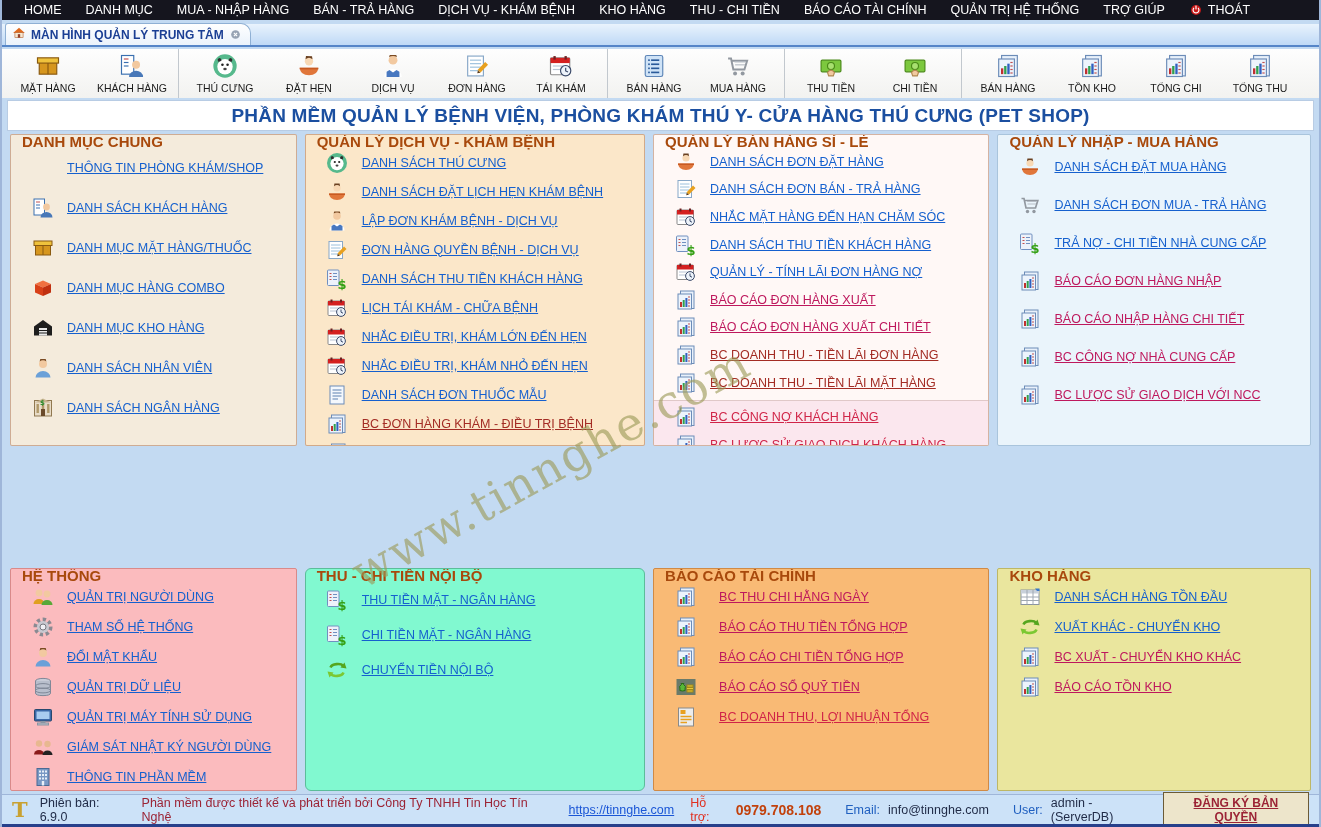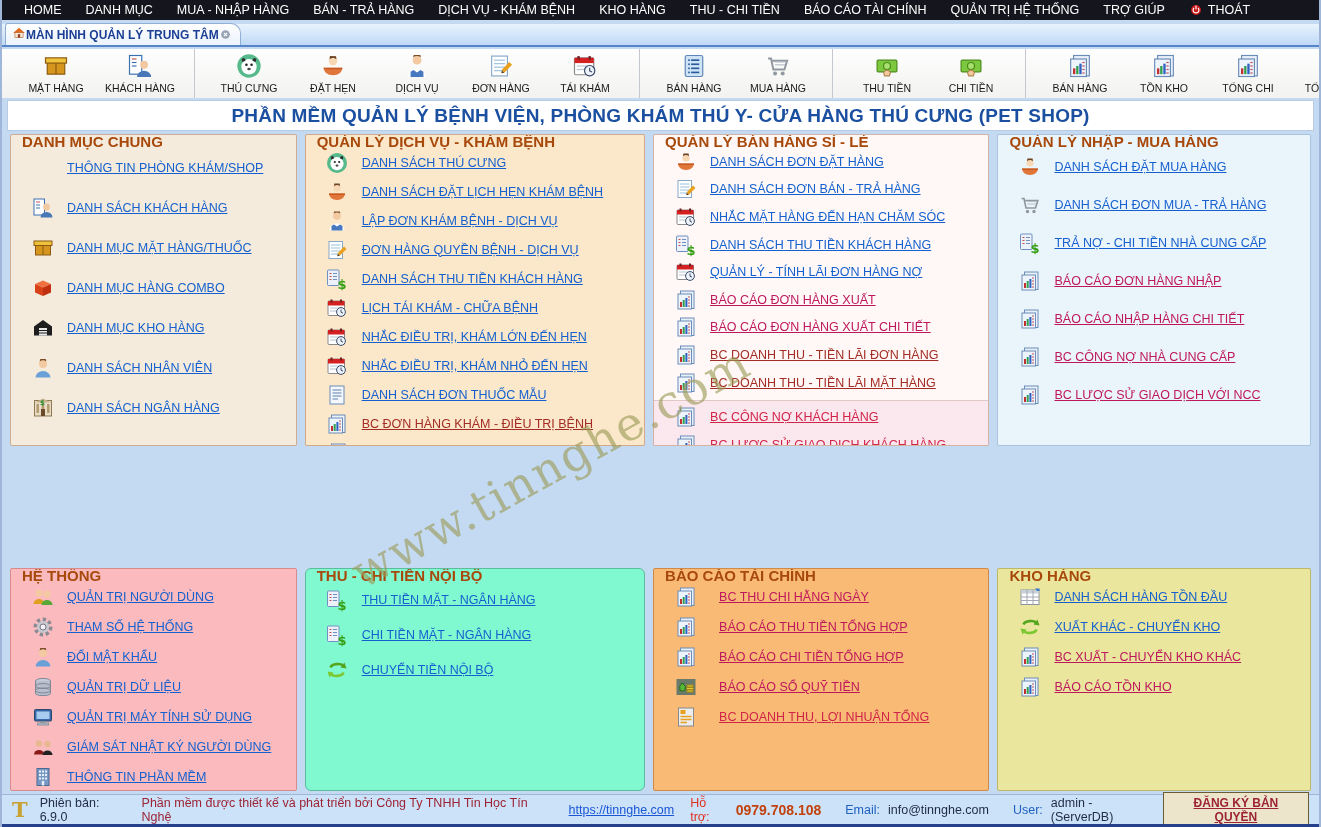--- a/index.html
+++ b/index.html
@@ -7,27 +7,27 @@
        border-left:2px solid #9FB6D9;border-right:2px solid #9FB6D9;box-sizing:border-box;}
 
   
   .menubar{position:absolute;top:0;left:0;right:0;height:20px;background:#15151E;display:flex;align-items:center;padding-left:10px;}
   .menuitem{color:#FFFFFF;font-size:12.5px;padding:0 12px;height:24px;display:flex;align-items:center;gap:5px;cursor:default;white-space:nowrap;}
   .menuitem .micn{display:flex;align-items:center;}
   .menuitem .micn svg{width:14px;height:14px;}
 
   
   .tabbar{position:absolute;top:24px;left:0;right:0;height:23px;background:linear-gradient(#E9F3FD,#BFD9F6);border-bottom:2px solid #5585C8;display:flex;align-items:flex-end;padding-left:3px;box-sizing:border-box;}
-  .tab{height:21px;background:linear-gradient(#FFFFFF,#EAF2FB);border:1px solid #8FB0D4;border-bottom:none;border-radius:3px 10px 0 0;display:flex;align-items:center;padding:0 8px 0 6px;font-size:12px;font-weight:bold;color:#1B3F94;}
+  .tab{height:21px;background:linear-gradient(#FFFFFF,#EAF2FB);border:1px solid #8FB0D4;border-bottom:none;border-radius:3px 10px 0 0;display:flex;align-items:center;gap:5px;padding:0 8px 0 6px;font-size:12px;font-weight:bold;color:#1B3F94;}
   .tab svg{width:14px;height:14px;}
   .tabclose{display:flex;align-items:center;}
 
   
   .toolbar{position:absolute;top:49px;left:0;right:0;height:49px;background:linear-gradient(#FEFEFE,#F2F2F0);border-bottom:1px solid #9AA6B4;display:flex;align-items:stretch;}
-  .tgroup{display:flex;align-items:stretch;border-right:1px solid #C2C8CE;padding:0 12px;}
+  .tgroup{display:flex;align-items:stretch;border-right:1px solid #C2C8CE;padding:0 4px;}
   .tgroup:last-child{border-right:none;}
   .titem{min-width:74px;display:flex;flex-direction:column;align-items:center;justify-content:flex-start;padding:2px 5px 0;cursor:default;}
   .titem .ticon{height:30px;display:flex;align-items:center;justify-content:center;}
   .titem .ticon svg{width:28px;height:28px;}
   .titem .tlabel{font-size:10.5px;color:#1A1A1A;margin-top:1px;white-space:nowrap;}
 
   
   .content{position:absolute;top:98px;left:0;right:0;height:696px;background:#C3DAF2;}
   .banner{position:absolute;top:2px;left:5px;right:5px;height:29px;background:#FFFFFF;border:1px solid #B8CCE4;display:flex;align-items:center;justify-content:center;font-size:19px;font-weight:bold;color:#1B4FA0;letter-spacing:.2px;}
   .row{position:absolute;left:0;right:0;display:flex;gap:8px;padding:0 8px;box-sizing:border-box;}

